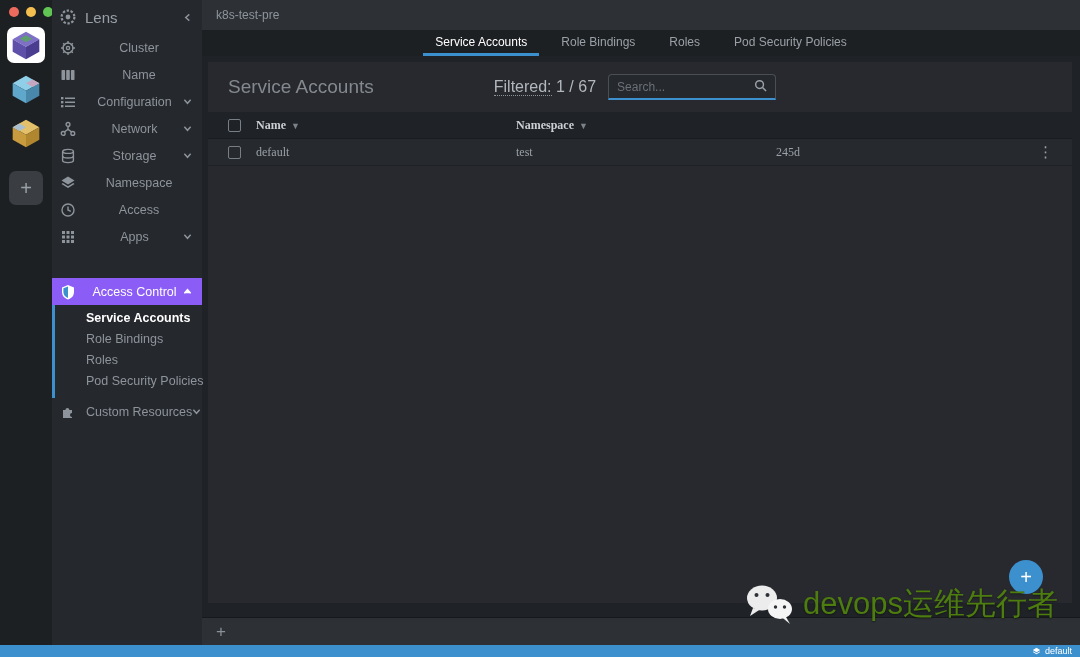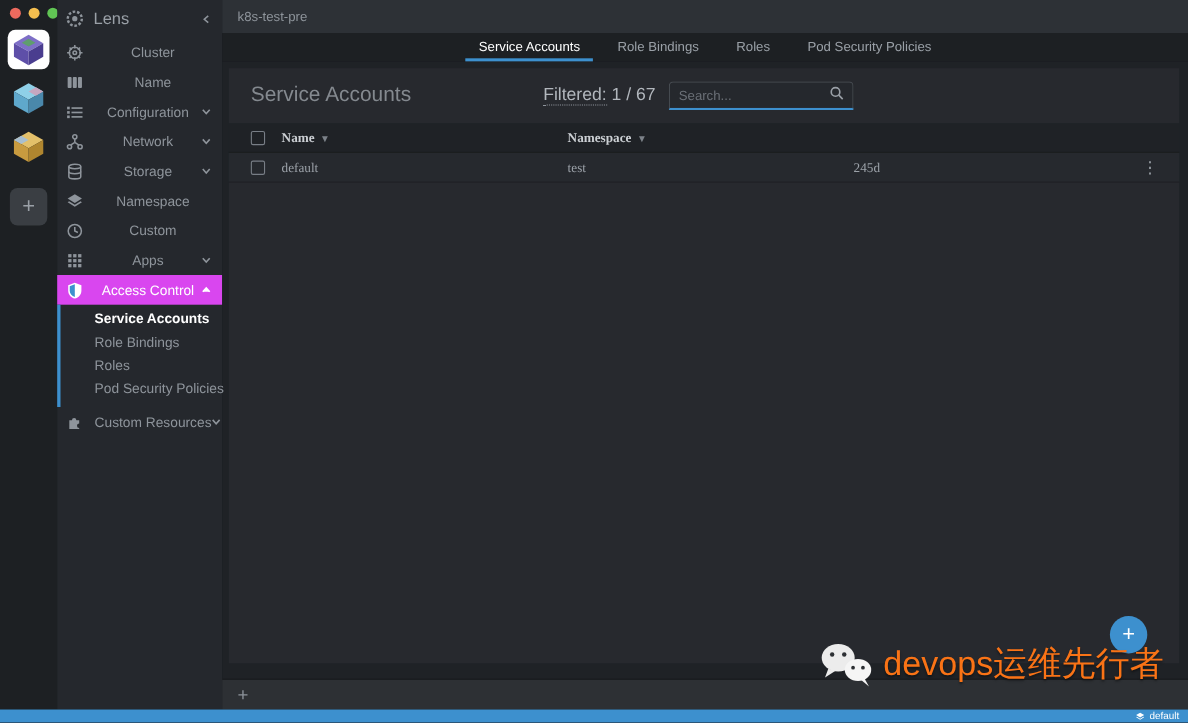--- a/index.html
+++ b/index.html
@@ -17,21 +17,21 @@
   .cluster-btn.active { background:#fff; }
   .add-cluster { width:34px; height:34px; margin-top:12px; border-radius:7px; background:#3a3e43; color:#9aa0a7;
     font-size:20px; display:flex; align-items:center; justify-content:center; }
 
   
   .sidebar { width:150px; background:#25282d; flex:none; display:flex; flex-direction:column; font-size:12.5px; color:#8e949b; }
   .lens-head { display:flex; align-items:center; height:34px; padding:0 10px 0 8px; }
   .lens-title { margin-left:9px; font-size:15px; color:#9aa0a7; flex:1; }
   .side-item { display:flex; align-items:center; height:27px; padding:0 10px 0 8px; cursor:pointer;text-align:center; }
   .side-item .lbl { margin-left:10px; flex:1; white-space:nowrap; }
-  .side-item.active { background:#d946ef; color:#fff; }
+  .side-item.active { background:#8b5cf6; color:#fff;margin-top:28px; }
   .side-item.active svg { stroke:#fff; fill:#fff; }
   .submenu { position:relative; padding:3px 0 6px 0; }
   .submenu::before { content:""; position:absolute; left:0; top:0; bottom:0; width:3px; background:#3d90ce; }
   .sub-item { height:21px; line-height:21px; padding-left:34px; cursor:pointer; white-space:nowrap; }
   .sub-item.active { color:#fff; font-weight:bold; }
   .icn { width:16px; height:16px; flex:none; }
   .icn svg { width:16px; height:16px; display:block; stroke:#8e949b; fill:none; stroke-width:1.4; }
   .icn.fill svg { fill:#8e949b; stroke:none; }
   .chev svg { width:9px; height:9px; stroke:#8e949b; fill:none; stroke-width:1.6; display:block; }
   .side-item.active .chev svg { stroke:#fff; }
@@ -73,21 +73,21 @@
   .dock-plus { color:#8b9199; font-size:17px; cursor:pointer; }
 
   .statusbar { height:12px; background:#3d90ce; display:flex; align-items:center; justify-content:flex-end;
     padding-right:8px; gap:4px; flex:none; }
   .statusbar span { color:#fff; font-size:9px; line-height:1; }
 
   .fab { position:absolute; right:37px; bottom:63px; width:34px; height:34px; border-radius:50%;
     background:#3d90ce; color:#fff; font-size:20px; display:flex; align-items:center; justify-content:center; cursor:pointer; }
 
   .watermark { position:absolute; right:22px; bottom:32px; display:flex; align-items:center; gap:8px; pointer-events:none; }
-  .watermark .wm-text { font-size:31px; color:#f97316; text-shadow:0 1px 2px rgba(0,0,0,.4); white-space:nowrap;text-align:center; }
+  .watermark .wm-text { font-size:31px; color:#4d7c0f; text-shadow:0 1px 2px rgba(0,0,0,.4); white-space:nowrap;text-align:center; }
 </style>
 </head>
 <body>
 
 <div class="app">
   <div class="main-row">
 
     <div class="rail">
       <div class="traffic">
         <div class="light red"></div>
@@ -231,21 +231,21 @@
         <span class="lbl">Namespace</span>
       </div>
 
       <div class="side-item">
         <span class="icn">
           <svg viewBox="0 0 16 16">
               <circle cx="8" cy="8" r="6"></circle>
               <polyline points="8,4.4 8,8 10.8,9.4"></polyline>
             </svg>
         </span>
-        <span class="lbl">Custom</span>
+        <span class="lbl">Access</span>
       </div>
 
       <div class="side-item">
         <span class="icn fill">
           <svg viewBox="0 0 16 16">
               <rect x="2" y="2" width="3" height="3"></rect>
               <rect x="6.5" y="2" width="3" height="3"></rect>
               <rect x="11" y="2" width="3" height="3"></rect>
               <rect x="2" y="6.5" width="3" height="3"></rect>
               <rect x="6.5" y="6.5" width="3" height="3"></rect>

